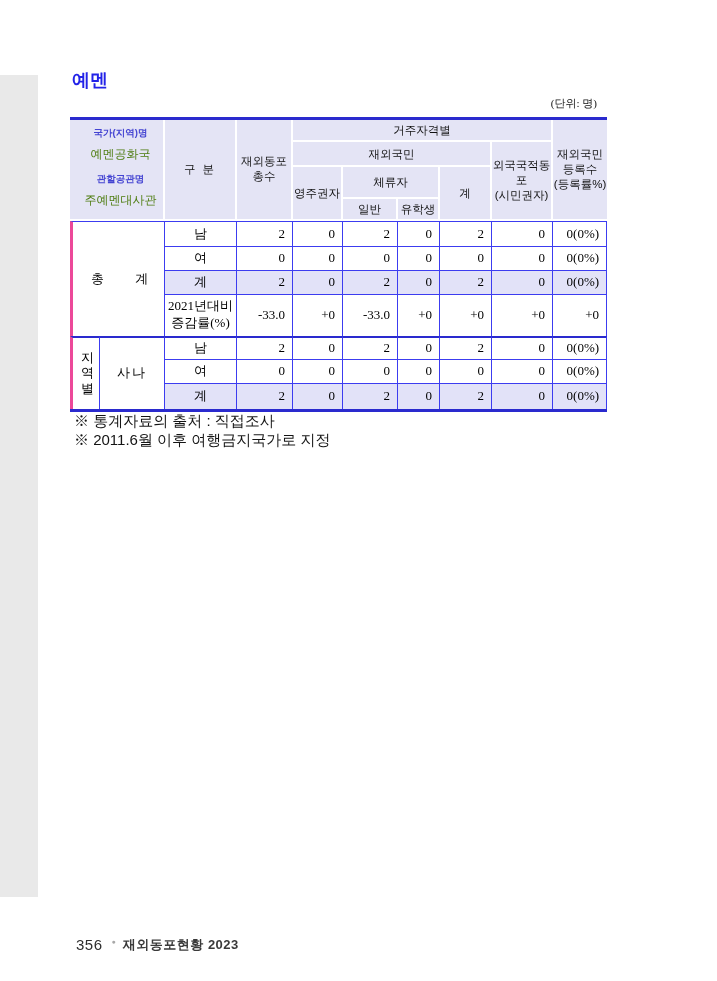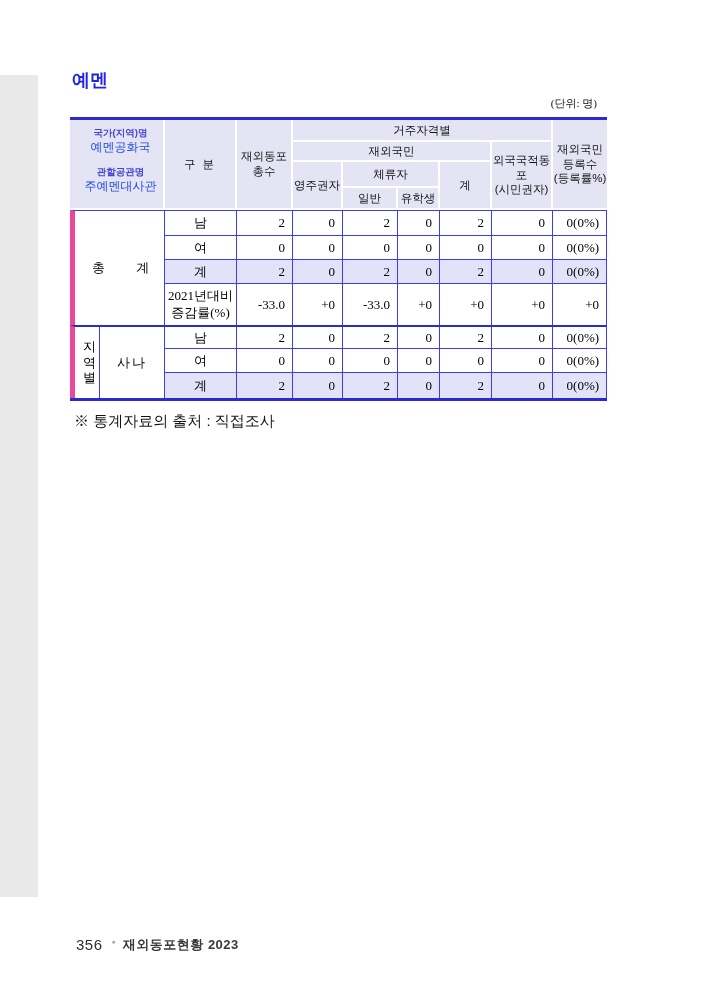--- a/index.html
+++ b/index.html
@@ -16,33 +16,33 @@
   table.doc-table{position:absolute;left:70px;top:117px;width:537px;table-layout:fixed;
                   border-spacing:0;border-top:3px solid #2a2ace;border-bottom:3px solid #2a2ace;}
   .doc-table th{background:#e4e4f5;border-right:2px solid #ffffff;border-bottom:2px solid #ffffff;
                 font-weight:normal;font-size:11.5px;color:#111;text-align:center;padding:0;
                 line-height:1.25;}
   .doc-table th.no-rb{border-right:none;}
   .doc-table td{border-right:1px solid #3c3cf0;border-bottom:1px solid #3c3cf0;
                 font-family:"Liberation Serif",serif;font-size:13px;color:#000;
                 text-align:center;padding:0;line-height:1.2;}
   .doc-table tbody tr.top-row td{border-top:1px solid #3c3cf0;}
-  .doc-table td.leftmost{border-left:5px solid #ec4899;}
+  .doc-table td.leftmost{border-left:3px solid #ec4899;}
   .doc-table tr.sec2-top td{border-top:2px solid #2a2ace;}
   .doc-table td.no-bb{border-bottom:none;}
   .doc-table tr.hl td{background:#e2e2f8;}
   .doc-table td.num{text-align:right;padding-right:7px;}
 
   .hr1{height:22px}.hr2{height:20px}.hr3{height:26px}.hr4{height:22px}
   .dr1{height:26px}.dr2{height:24px}.dr3{height:24px}.dr4{height:41px}
   .er1{height:24px}.er2{height:24px}.er3{height:25px}
 
   .info-cell{text-align:right;vertical-align:top;padding:7px 0 0 8px !important;}
   .info-cell .lbl{font-size:9.5px;font-weight:bold;color:#4444d2;margin-bottom:1px;}
-  .info-cell .val{font-size:12px;color:#1d4ed8;margin-bottom:11px;}
+  .info-cell .val{font-size:12px;color:#4d7c0f;margin-bottom:11px;margin-top:8px;}
   .sec-head{letter-spacing:14px;padding-left:16px !important;white-space:pre;}
   .region-name{letter-spacing:2px;}
   .gubun-head{letter-spacing:2px;white-space:pre;}
   .vert{word-break:break-all;line-height:1.55;padding:12px 8px !important;}
   .two-line div{line-height:1.3;}
 
   .footnote{position:absolute;left:74px;font-family:Liberation Sans, sans-serif;
             font-size:15px;color:#141414;}
   .fn1{top:412px}.fn2{top:431px}
 
@@ -189,20 +189,21 @@
         <td class="num no-bb">2</td>
         <td class="num no-bb">0</td>
         <td class="num no-bb">2</td>
         <td class="num no-bb">0</td>
         <td class="num no-bb">0(0%)</td>
       </tr>
     </tbody>
   </table>
 
   <div class="footnote fn1">※  통계자료의 출처 : 직접조사</div>
+  <div class="footnote fn2">※  2011.6월 이후 여행금지국가로 지정</div>
 
   <div class="page-footer">
     <span class="page-num">356</span>
     <span class="footer-dot">●</span>
     <span class="book-title">재외동포현황 2023</span>
   </div>
 
 </div>
 
 </body></html>

